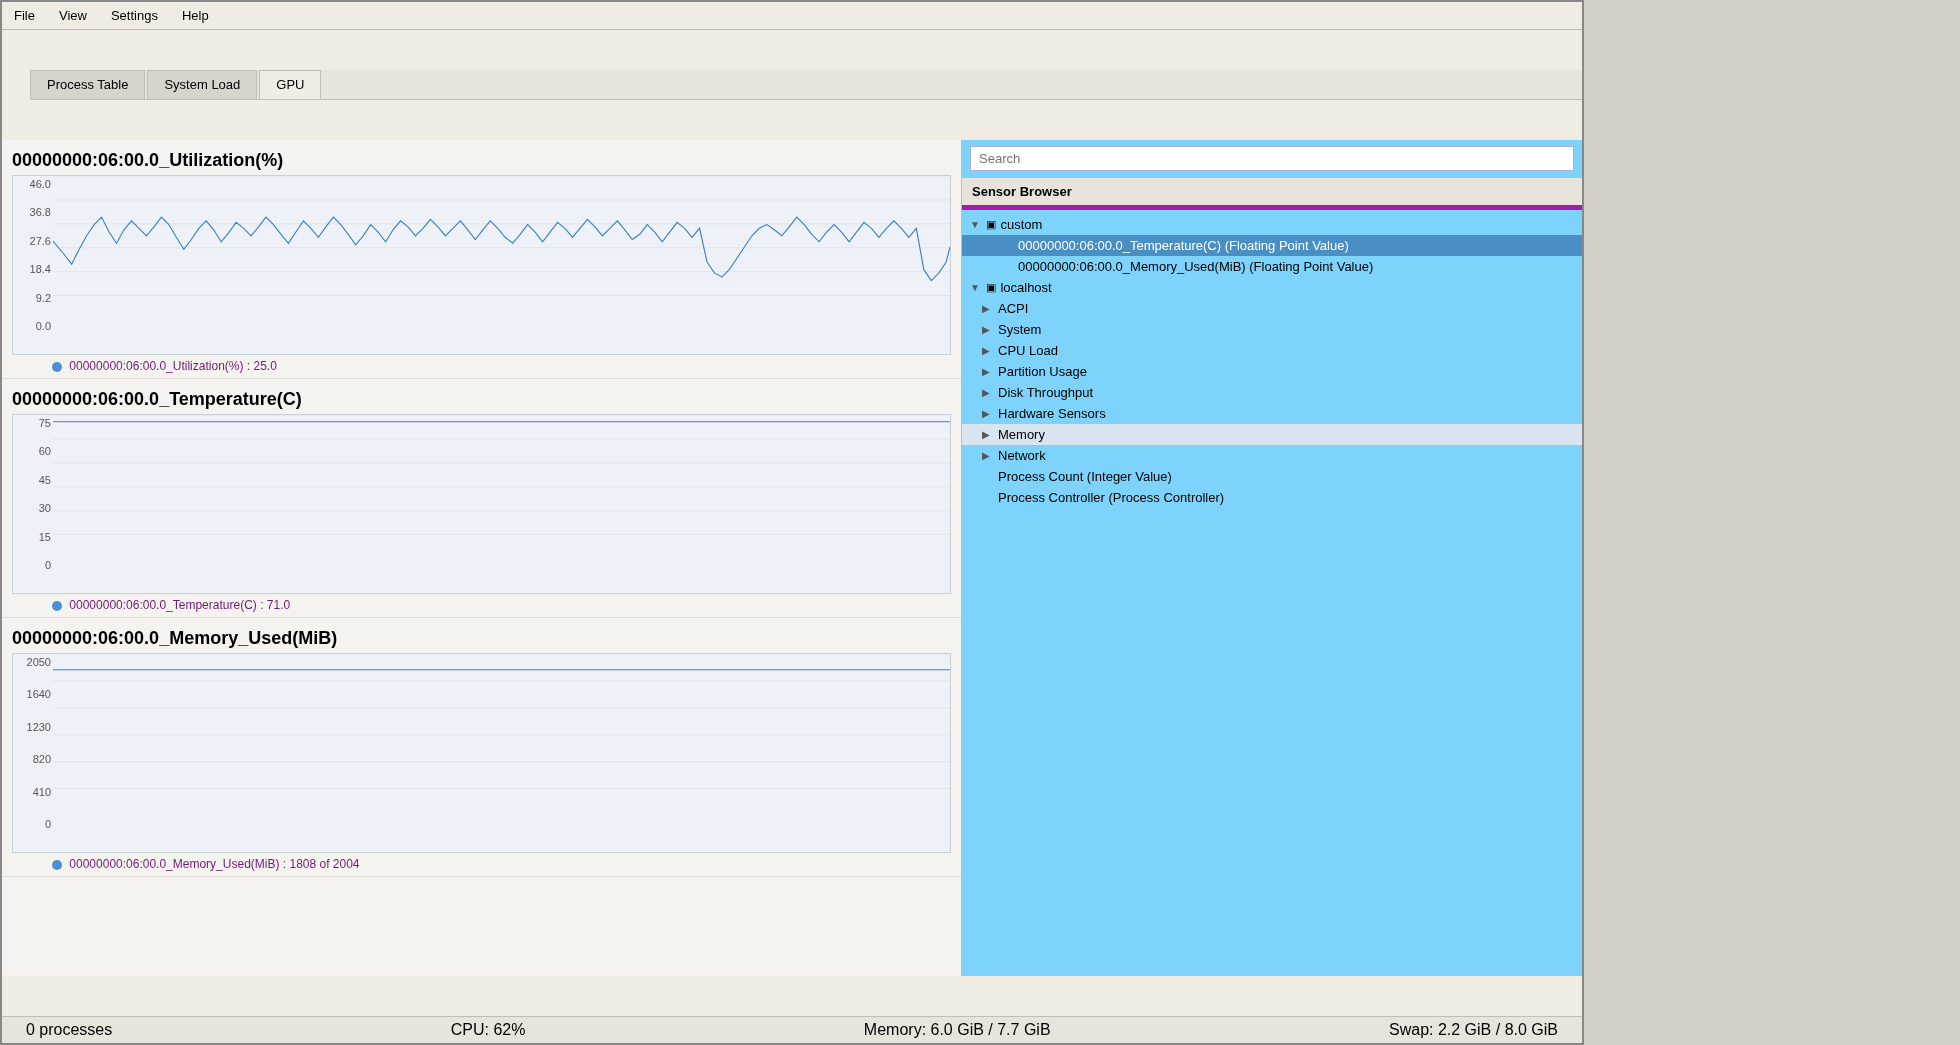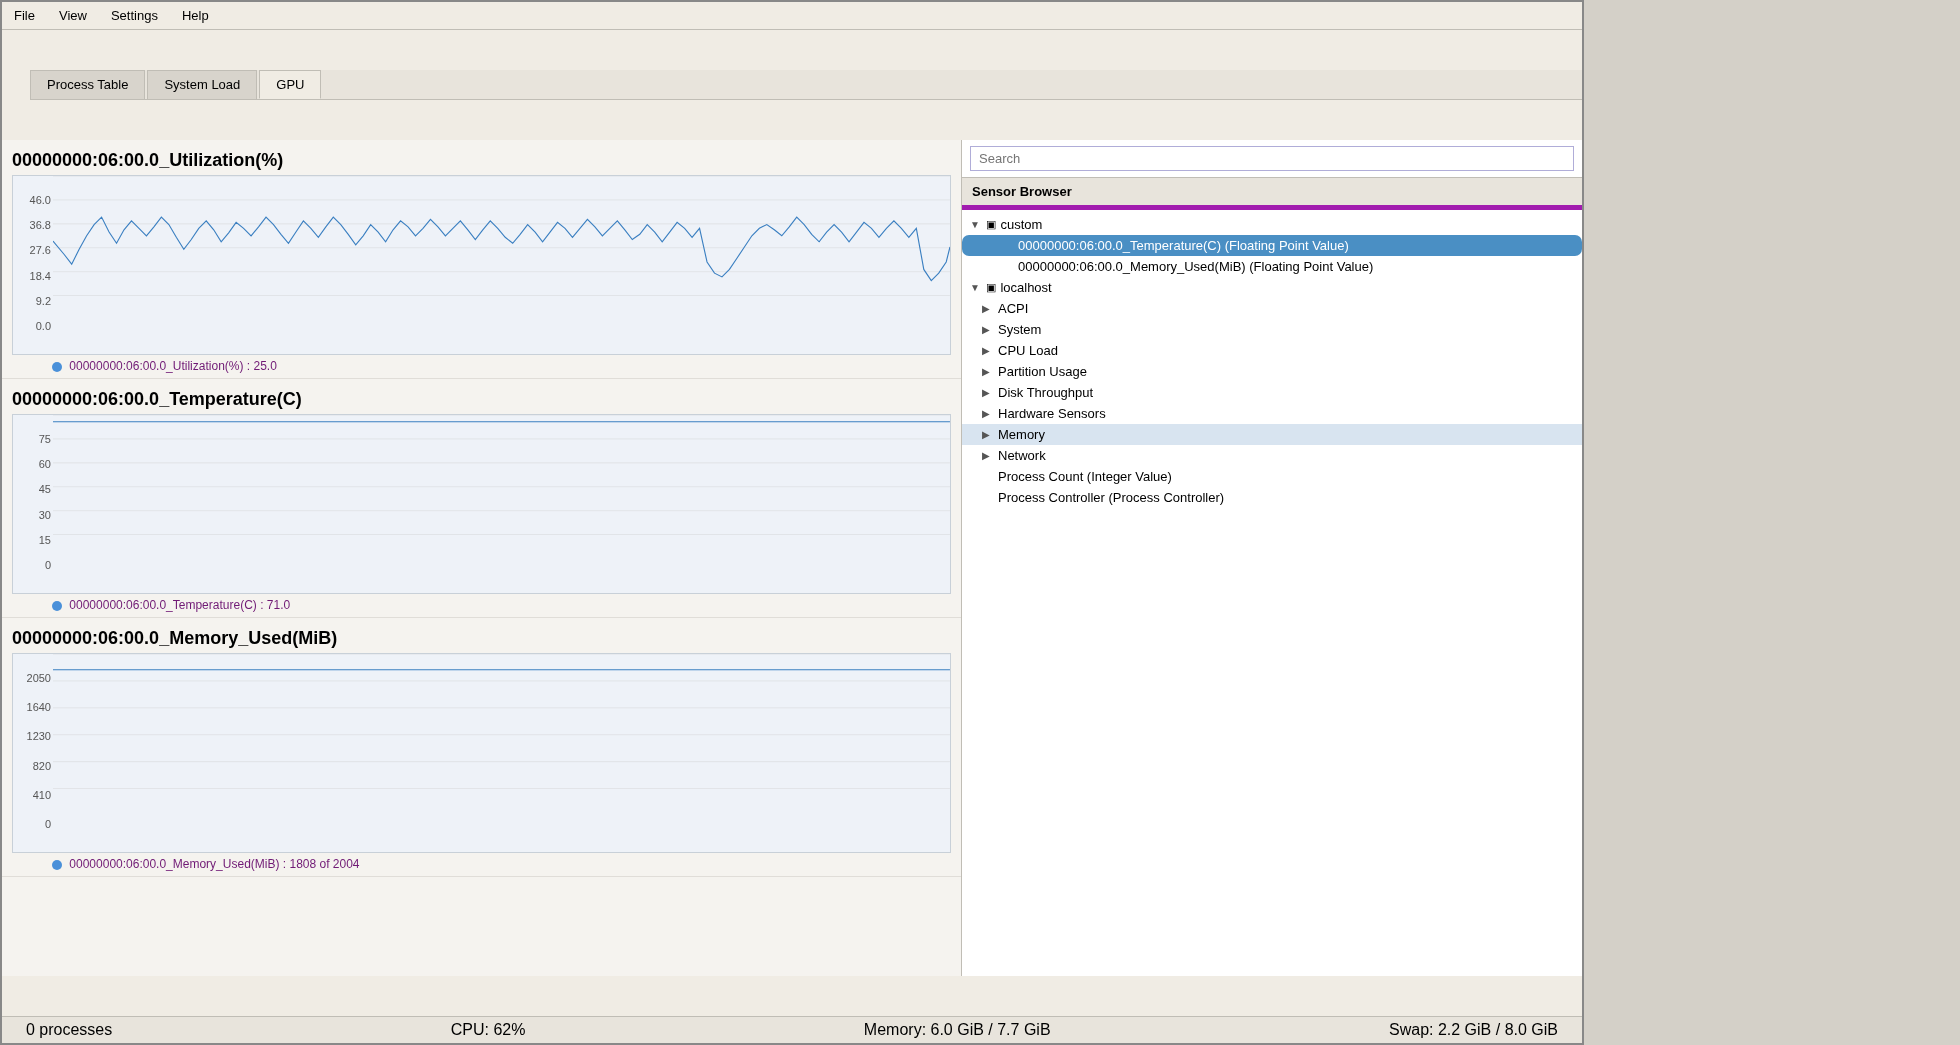--- a/index.html
+++ b/index.html
@@ -88,21 +88,20 @@
       left: 0;
       top: 0;
       bottom: 20px;
       width: 40px;
       display: flex;
       flex-direction: column;
       justify-content: space-between;
       padding: 2px 2px;
       font-size: 11px;
       color: #555;
-      margin-top: 16px;
     }
     .chart-y-label { text-align: right; }
     .chart-svg {
       position: absolute;
       left: 40px;
       top: 0;
       right: 0;
       bottom: 20px;
     }
     .chart-legend {
@@ -119,21 +118,21 @@
       background: #4a90d9;
       margin-right: 4px;
       vertical-align: middle;
     }
 
     
     .right-panel {
       width: 620px;
       display: flex;
       flex-direction: column;
-      background: #ffffff;
+      background: #7dd3fc;
     }
     .search-box {
       padding: 6px 8px;
       border-bottom: 1px solid #c0bdb5;
     }
     .search-input {
       width: 100%;
       padding: 4px 8px;
       border: 1px solid #b0add8;
       background: #fff;
@@ -157,21 +156,21 @@
       align-items: center;
       padding: 3px 8px;
       cursor: pointer;
       color: #000;
       font-size: 13px;
       white-space: nowrap;
     }
     .tree-item.selected { background: #4a8fc4; color: #fff; }
     .tree-item.highlight { background: #d8e4f0; }
     .tree-indent-1 { padding-left: 20px; }
-    .tree-indent-2 { padding-left: 40px; border-radius: 7px; }
+    .tree-indent-2 { padding-left: 40px; }
     .expand-icon {
       margin-right: 4px;
       font-size: 10px;
       color: #555;
       display: inline-block;
       width: 12px;
     }
     .tree-item.selected .expand-icon { color: #fff; }
     .folder-icon {
       margin-right: 4px;

